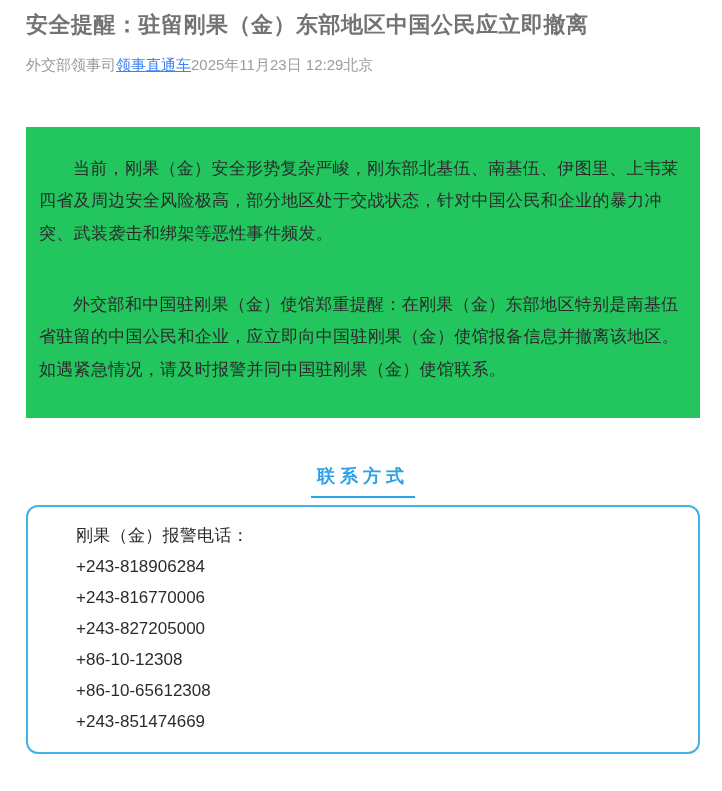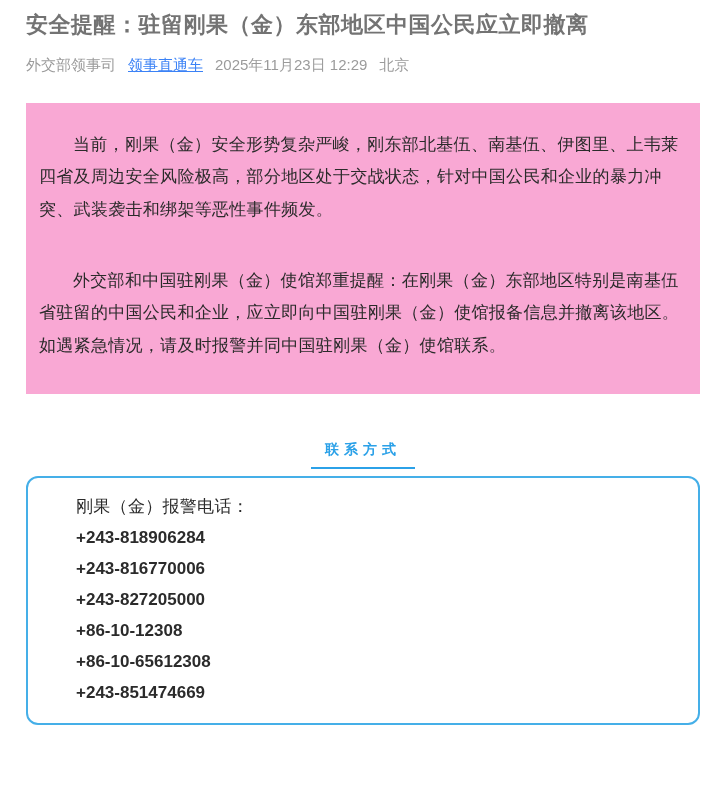--- a/index.html
+++ b/index.html
@@ -17,52 +17,52 @@
     font-weight: bold;
     color: #737373;
     line-height: 1.35;
     letter-spacing: 0.5px;
   }
 
   .byline {
     margin-top: 16px;
     display: flex;
     align-items: center;
-    gap: 12px;
+    gap: 0;
     font-size: 15px;
     color: #9b9b9b;
     white-space: nowrap;
   }
   .byline .account-link {
     color: #3b82f6;
     text-decoration: underline;
     cursor: pointer;
   }
 
   .notice-box {
-    margin-top: 28px;
-    background: #f9a8d4;
+    margin-top: 52px;
+    background: #22c55e;
     padding: 26px 13px 32px 13px;
   }
   .notice-box p {
     font-size: 17px;
     line-height: 1.92;
     text-indent: 2em;
     color: #2b2b2b;
     letter-spacing: 0.3px;
   }
   .notice-box p + p { margin-top: 38px; }
 
   .contact-heading-wrap {
     margin-top: 46px;
     text-align: center;
   }
   .contact-heading {
     display: inline-block;
-    font-size: 14px;
+    font-size: 18px;
     font-weight: bold;
     color: #2ba1e8;
     letter-spacing: 5px;
   }
   .contact-heading-underline {
     width: 104px;
     height: 2px;
     background: #2ba1e8;
     margin: 8px auto 0 auto;
   }
@@ -71,21 +71,21 @@
     margin-top: 7px;
     border: 2px solid #45afe8;
     border-radius: 12px;
     padding: 14px 20px 14px 48px;
     font-size: 17px;
     line-height: 1.82;
     color: #2b2b2b;
   }
   .contact-box .group-label { font-weight: normal; letter-spacing: 0.3px; }
   .contact-box .group-label.bold { font-weight: bold; }
-  .contact-box .phone { font-weight: bold; }
+  .contact-box .phone { font-weight: normal; }
 </style>
 </head>
 <body>
 
 <div class="container">
 
   <h1 class="article-title">安全提醒：驻留刚果（金）东部地区中国公民应立即撤离</h1>
 
   <div class="byline">
     <span>外交部领事司</span>

